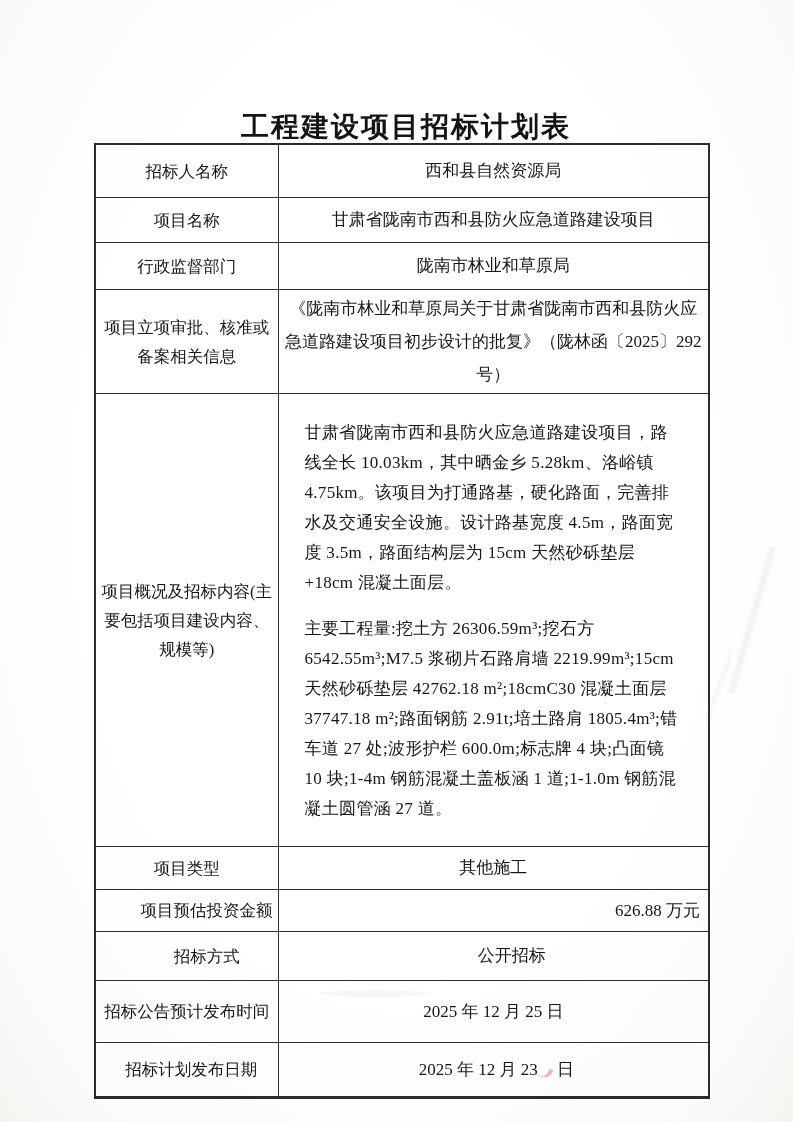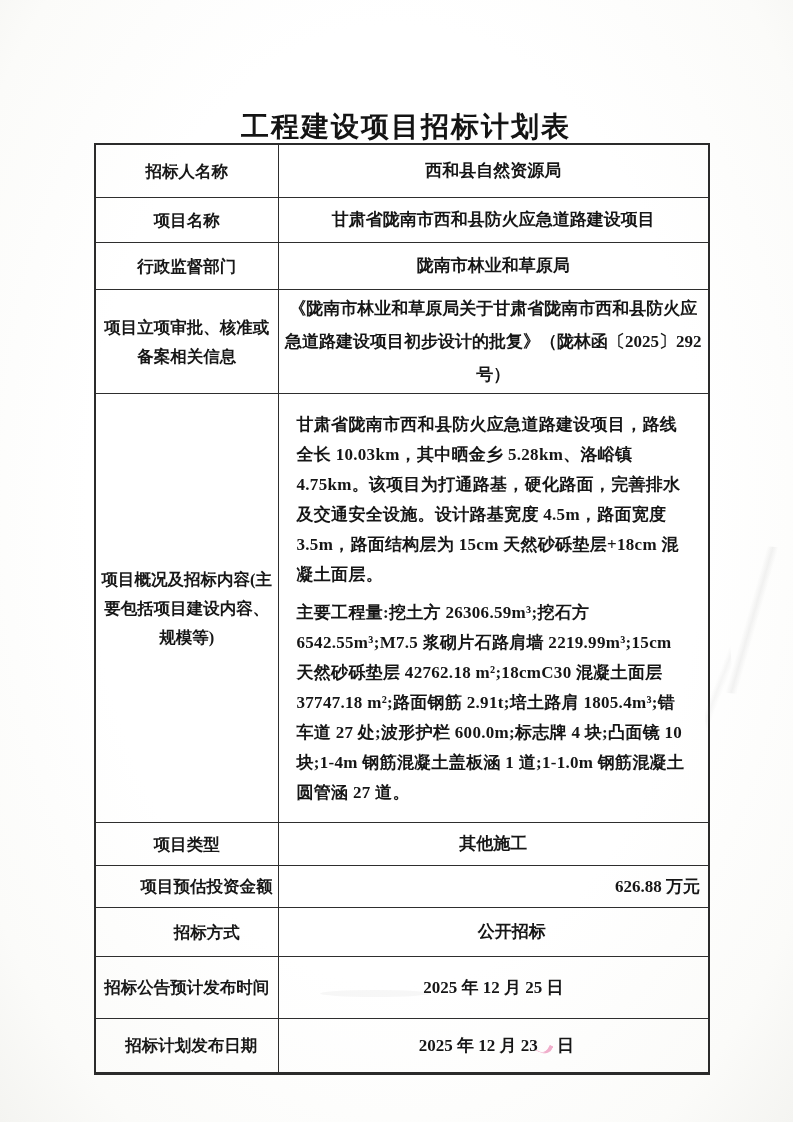--- a/index.html
+++ b/index.html
@@ -31,21 +31,20 @@
     width:616px;
     border-collapse:collapse;
     table-layout:fixed;
     border:2px solid #2b2b2b;
     border-bottom-width:3px;
   }
   table.plan td{
     border:1.5px solid #2e2e2e;
     vertical-align:middle;
     overflow:hidden;
-    font-weight:bold;
   }
   td.label{
     text-align:center;
     font-size:16.5px;
     line-height:29px;
     padding:2px 5px;
     color:#171717;
   }
   td.value{
     text-align:center;
@@ -53,21 +52,21 @@
     line-height:28px;
     padding:2px 8px;
     color:#161616;
   }
   td.value.left{
     text-align:left;
     vertical-align:top;
     padding:8px 9px 6px 10px;
   }
   td.value.left p{
-    margin:8px;
+    margin:16px;
     font-size:17px;
     line-height:30px;
     letter-spacing:0.3px;
   }
   td.value.approval{
     line-height:33px;
     padding:2px 6px;
   }
   
   tr.rh0 td{height:48px;}

